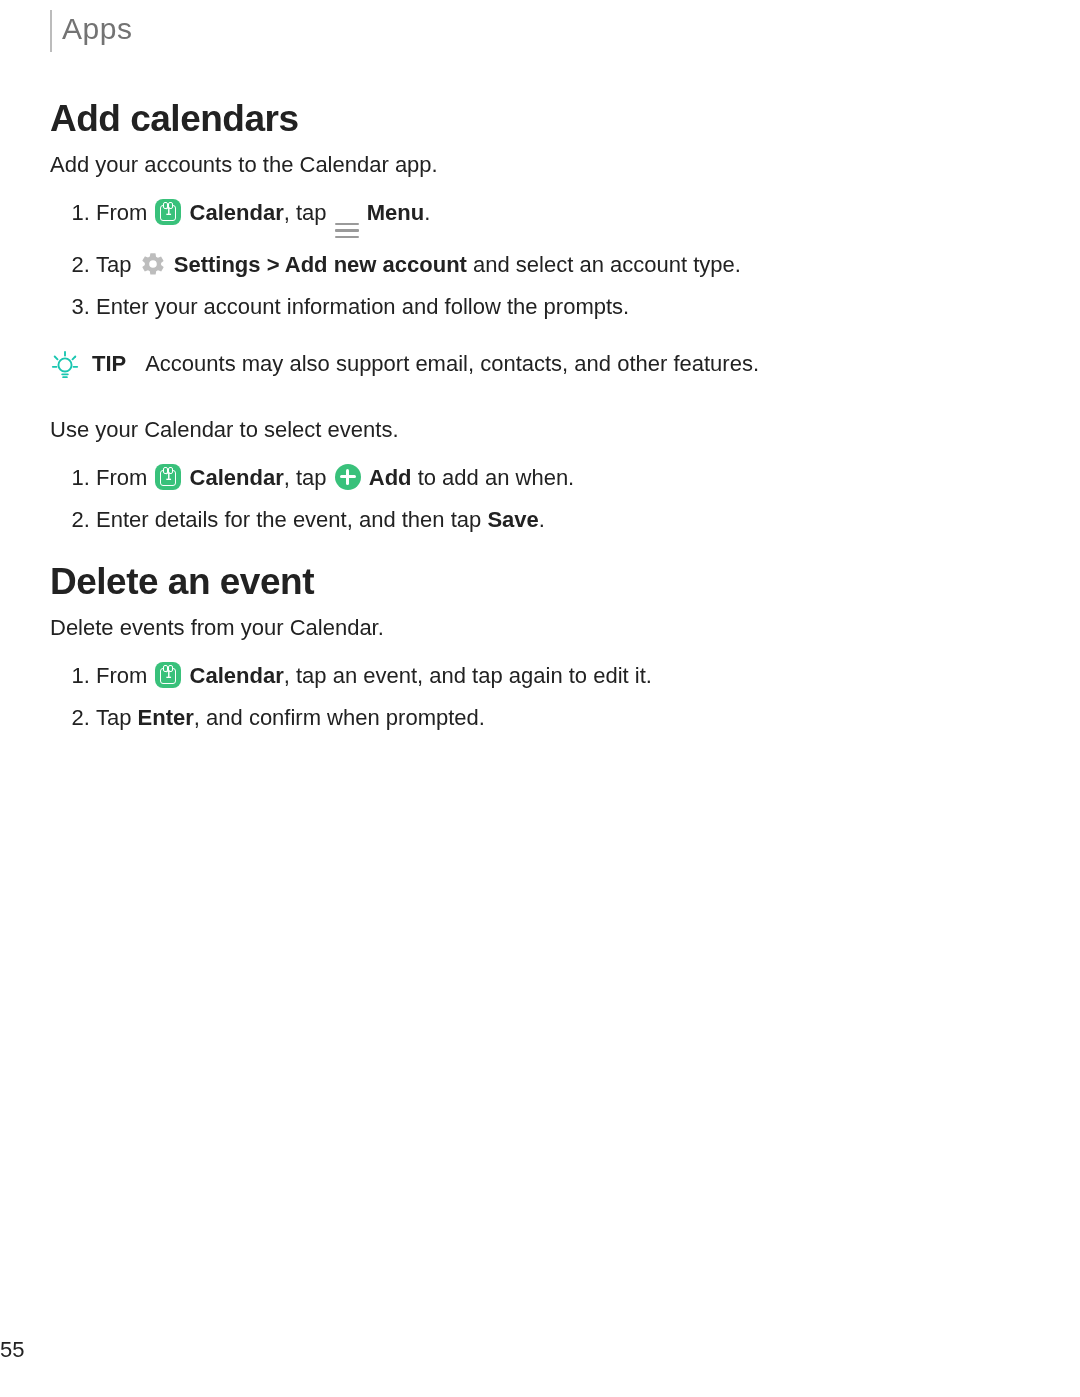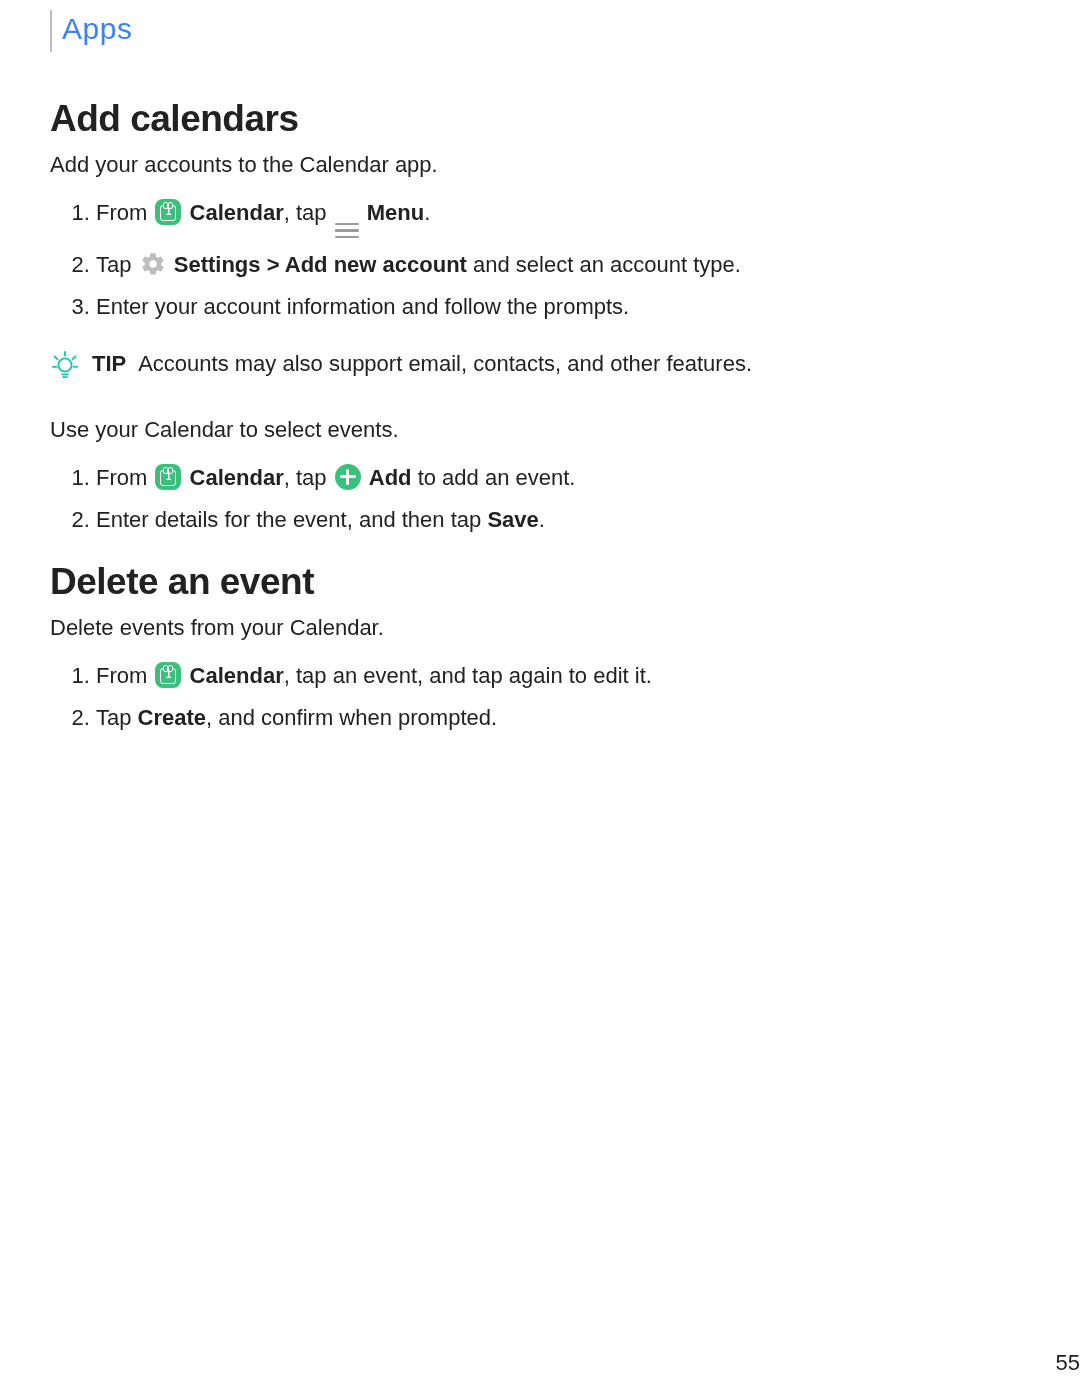--- a/index.html
+++ b/index.html
@@ -16,21 +16,21 @@
     padding: 10px 50px 40px 50px;
     position: relative;
   }
   .header-rule {
     border-left: 2px solid #bcbcbc;
     padding: 2px 10px 6px 10px;
     margin-bottom: 46px;
   }
   .header-text {
     font-size: 30px;
-    color: #3b82f6;
+    color: #737373;
     font-weight: 300;
     letter-spacing: 0.5px;
   }
   h2.section {
     margin: 0 0 8px 0;
     font-size: 37px;
     font-weight: 700;
     letter-spacing: -0.5px;
   }
   p.desc, ol li {
@@ -50,29 +50,29 @@
   .bold { font-weight: 700; }
   .tip-row {
     display: flex;
     align-items: center;
     gap: 12px;
     margin-bottom: 34px;
     font-size: 22px;
   }
   .tip-label {
     font-weight: 700;
-    margin-right: 7px;
+    margin-right: 14px;
   }
   .section-block { margin-bottom: 24px; }
   .page-number {
     position: absolute;
-    bottom: 21px;
+    bottom: 34px;
     left: 0;
     width: 100%;
-    text-align: right;
+    text-align: left;
     font-size: 22px;
   }
 
   
   .inline-icon {
     display: inline-flex;
     align-items: center;
     justify-content: center;
     width: 26px;
     height: 26px;
@@ -225,21 +225,21 @@
     <ol>
       <li>
         <span>From </span>
         <span class="inline-icon cal-icon">
           <span class="ring1"></span>
             <span class="ring2"></span>
             <span class="num">1</span>
         </span>
         <span class="bold">Calendar</span><span>, tap </span>
         <span class="inline-icon addcircle"></span>
-        <span class="bold">Add</span><span> to add an event.</span>
+        <span class="bold">Add</span><span> to add an when.</span>
       </li>
       <li>
         <span>Enter details for the event, and then tap </span><span class="bold">Save</span><span>.</span>
       </li>
     </ol>
   </div>
 
   <div class="section-block">
     <h2 class="section">Delete an event</h2>
     <p class="desc">Delete events from your Calendar.</p>
@@ -248,19 +248,19 @@
       <li>
         <span>From </span>
         <span class="inline-icon cal-icon">
           <span class="ring1"></span>
             <span class="ring2"></span>
             <span class="num">1</span>
         </span>
         <span class="bold">Calendar</span><span>, tap an event, and tap again to edit it.</span>
       </li>
       <li>
-        <span>Tap </span><span class="bold">Create</span><span>, and confirm when prompted.</span>
+        <span>Tap </span><span class="bold">Enter</span><span>, and confirm when prompted.</span>
       </li>
     </ol>
   </div>
 
   <div class="page-number">55</div>
 </div>
 
 </body></html>

